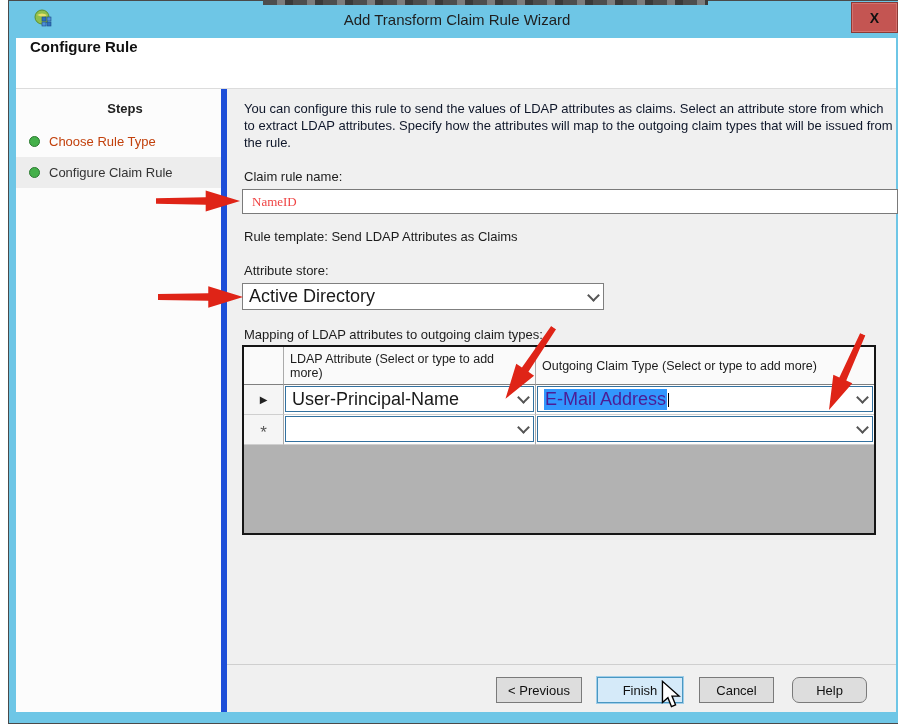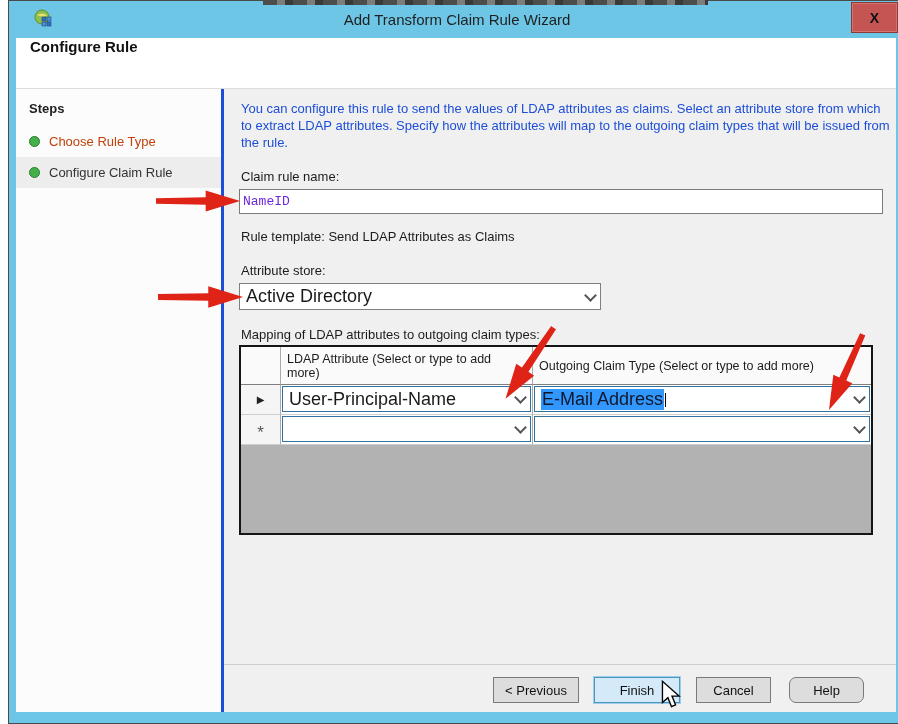--- a/index.html
+++ b/index.html
@@ -16,54 +16,54 @@
   .close-btn{position:absolute;right:8px;top:2px;width:45px;height:29px;background:#c45552;
     border:1px solid #8b3a36;box-shadow:inset 0 0 0 1px #d4726e;color:#111;font-weight:bold;
     font-size:14px;display:flex;align-items:center;justify-content:center;cursor:pointer;}
   
   .dialog-body{position:absolute;top:38px;left:8px;right:10px;bottom:12px;background:#f0f0f0;}
   .page-header{position:absolute;top:0;left:0;right:0;height:50px;background:#fff;
     border-bottom:1px solid #dcdcdc;display:flex;align-items:flex-start;}
   .page-header h1{margin:0 0 0 14px;font-size:15px;color:#111;}
   .content{position:absolute;top:51px;left:0;right:0;bottom:0;display:flex;}
   
-  .sidebar{width:205px;background:#fcfcfc;border-right:3px solid #1d4ed8;flex:none;}
+  .sidebar{width:205px;background:#fcfcfc;border-right:6px solid #1d4ed8;flex:none;text-align:center;}
   .steps-title{font-size:13px;font-weight:bold;color:#222;padding:12px 0 10px 13px;}
   .step{display:flex;align-items:center;height:31px;padding-left:13px;cursor:pointer;}
   .step.current{background:#ededed;}
   .dot{width:9px;height:9px;border-radius:50%;background:#44b04a;border:1px solid #2c7a31;flex:none;}
   .step-label{margin-left:9px;font-size:13px;}
   .step.done .step-label{color:#c2410c;}
   .step.current .step-label{color:#333;}
   
   .main{position:relative;flex:1;background:#f0f0f0;}
-  .desc{position:absolute;left:17px;top:11px;width:650px;font-size:13px;line-height:17px;color:#1d4ed8;}
+  .desc{position:absolute;left:17px;top:11px;width:650px;font-size:13px;line-height:17px;color:#0f172a;}
   .lbl{position:absolute;left:17px;font-size:13px;color:#1c1c1c;}
   .txt-input{position:absolute;left:15px;top:100px;width:636px;height:23px;border:1px solid #7a7a7a;
-    background:#fff;font-family:Liberation Mono, monospace;font-size:13px;padding:0 3px;color:#6d28d9;}
+    background:#fff;font-family:Liberation Serif, serif;font-size:13px;padding:0 9px;color:#ef4444;}
   .combo{display:flex;align-items:center;background:#fff;border:1px solid #7f7f7f;cursor:pointer;}
   .combo .val{flex:1;font-size:18px;padding-left:6px;white-space:nowrap;overflow:hidden;}
   .chev{width:20px;flex:none;display:flex;justify-content:center;}
   .chev::before{content:"";width:7px;height:7px;border-right:2px solid #555;border-bottom:2px solid #555;
     transform:rotate(45deg);margin-top:-3px;}
   .store-combo{position:absolute;left:15px;top:194px;width:360px;height:25px;}
   
   .map-table{position:absolute;left:15px;top:256px;width:630px;height:186px;border:2px solid #151515;
     background:#fff;display:grid;grid-template-columns:40px 252px 1fr;grid-template-rows:38px 30px 30px 1fr;}
   .hcell{background:#fafafa;border-right:1px solid #ababab;border-bottom:1px solid #808080;
     font-size:12.5px;color:#1c1c1c;display:flex;align-items:center;padding:1px 6px;line-height:14px;}
   .hcell:nth-child(3){border-right:none;}
   .selcell{background:#f5f5f5;border-right:1px solid #ababab;border-bottom:1px solid #cfcfcf;
     display:flex;align-items:center;justify-content:center;cursor:pointer;}
   .ccell{border-right:1px solid #ababab;border-bottom:1px solid #cfcfcf;background:#fff;padding:0;}
   .ccell:nth-child(3n){border-right:none;}
   .cell-combo{margin:1px;height:24px;border:1px solid #33719f;gap:10px;}
   .marker-play{font-size:10px;color:#222;}
   .marker-star{font-size:17px;color:#555;line-height:10px;margin-top:6px;}
-  .sel-text{background:#3297fd;color:#0f172a;padding:8px 1px;}
+  .sel-text{background:#3297fd;color:#4c1d95;padding:8px 1px;}
   .caret{display:inline-block;width:1px;height:14px;background:#000;vertical-align:middle;margin-left:1px;}
   .filler{grid-column:1/4;background:#b2b2b2;}
   
   .sep{position:absolute;left:0;right:0;top:575px;height:1px;background:#cfcfcf;}
   .btn{position:absolute;top:588px;height:26px;background:#dddddd;border:1px solid #7a7a7a;
     font-family:"Liberation Sans",sans-serif;font-size:13px;color:#111;display:flex;
     align-items:center;justify-content:center;cursor:pointer;box-sizing:border-box;}
   .btn-prev{left:269px;width:86px;}
   .btn-finish{left:370px;width:86px;background:#d5eaf9;border:1px solid #4a97c2;
     box-shadow:0 0 0 1px #9fcde8;}

